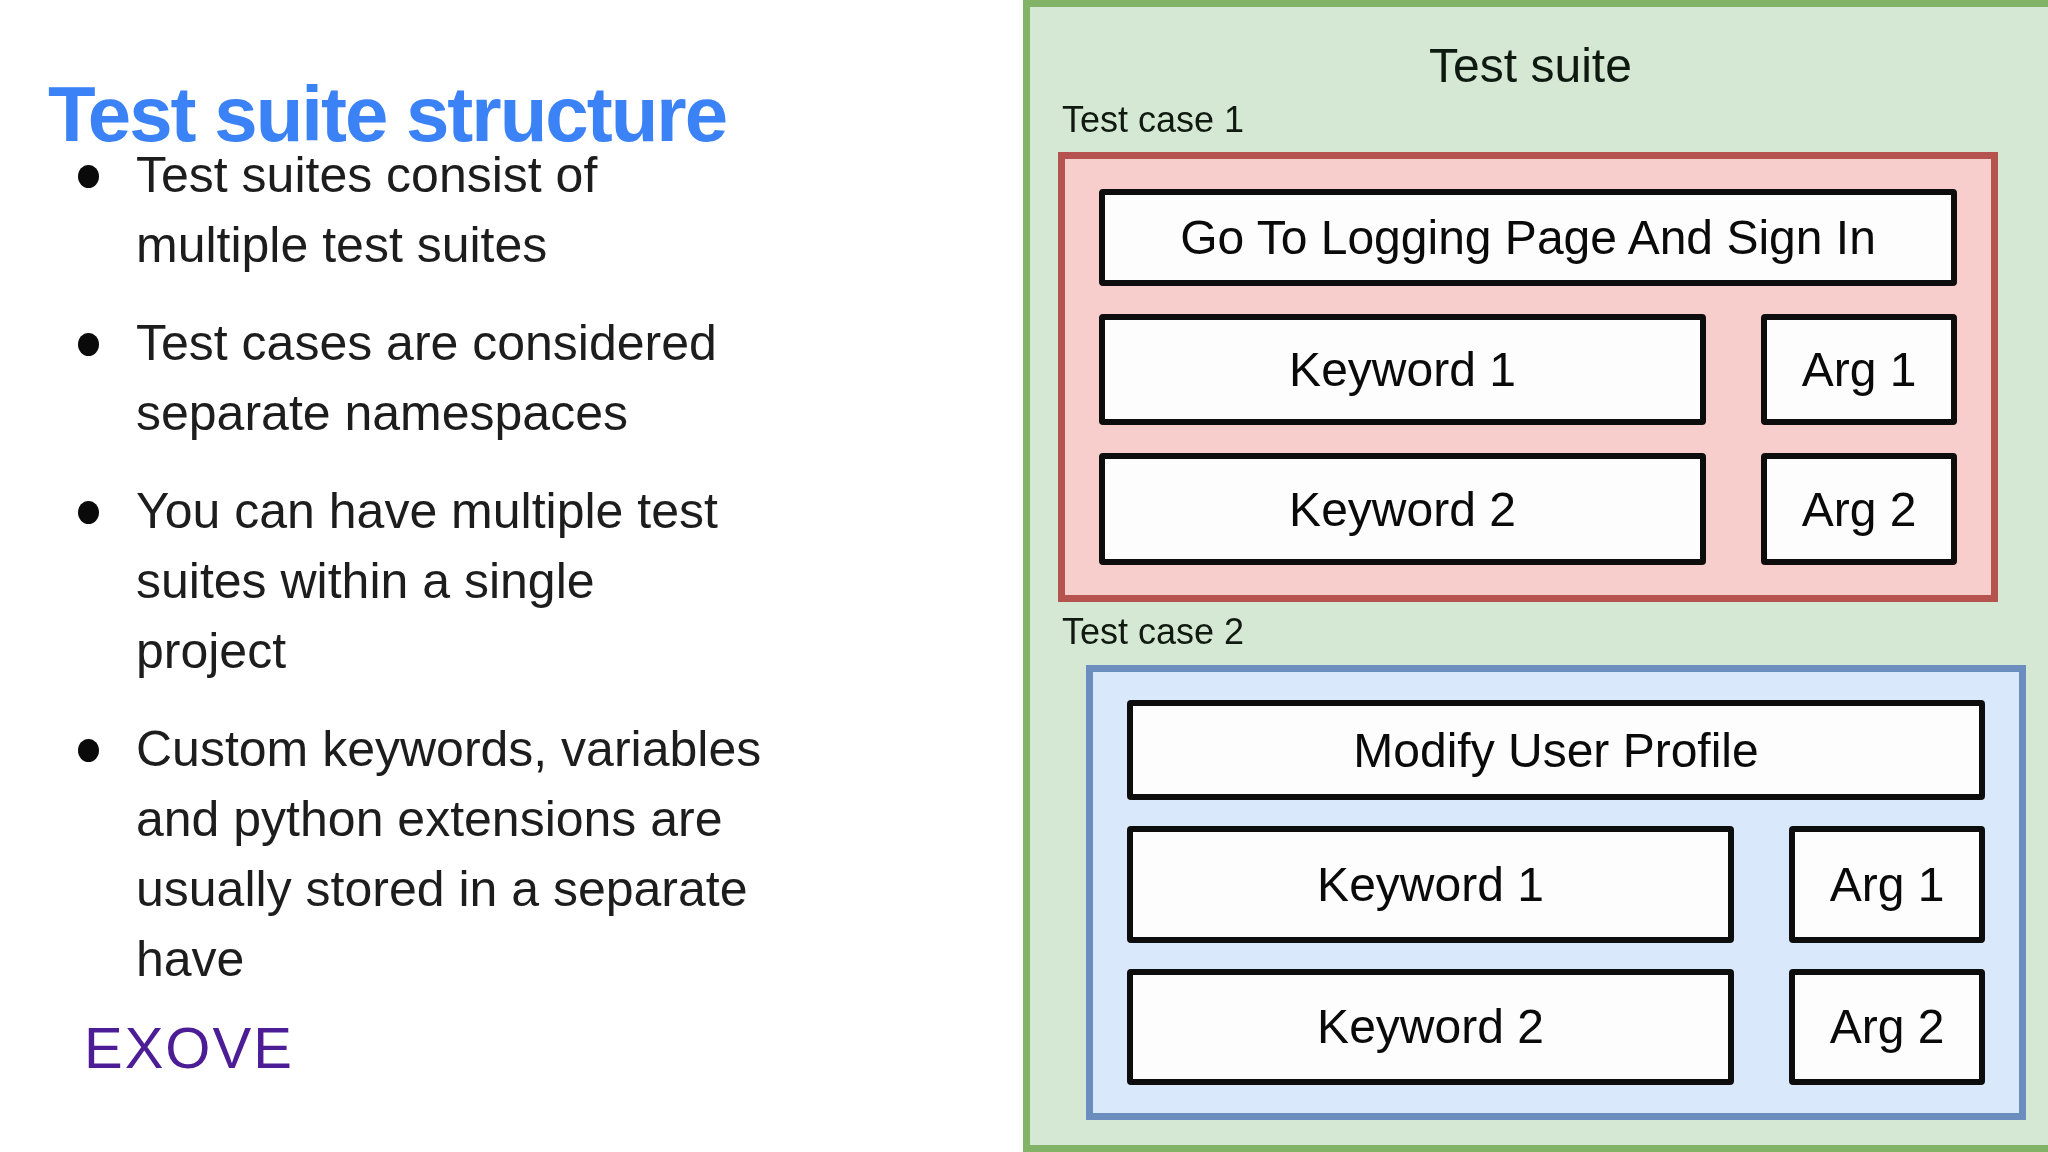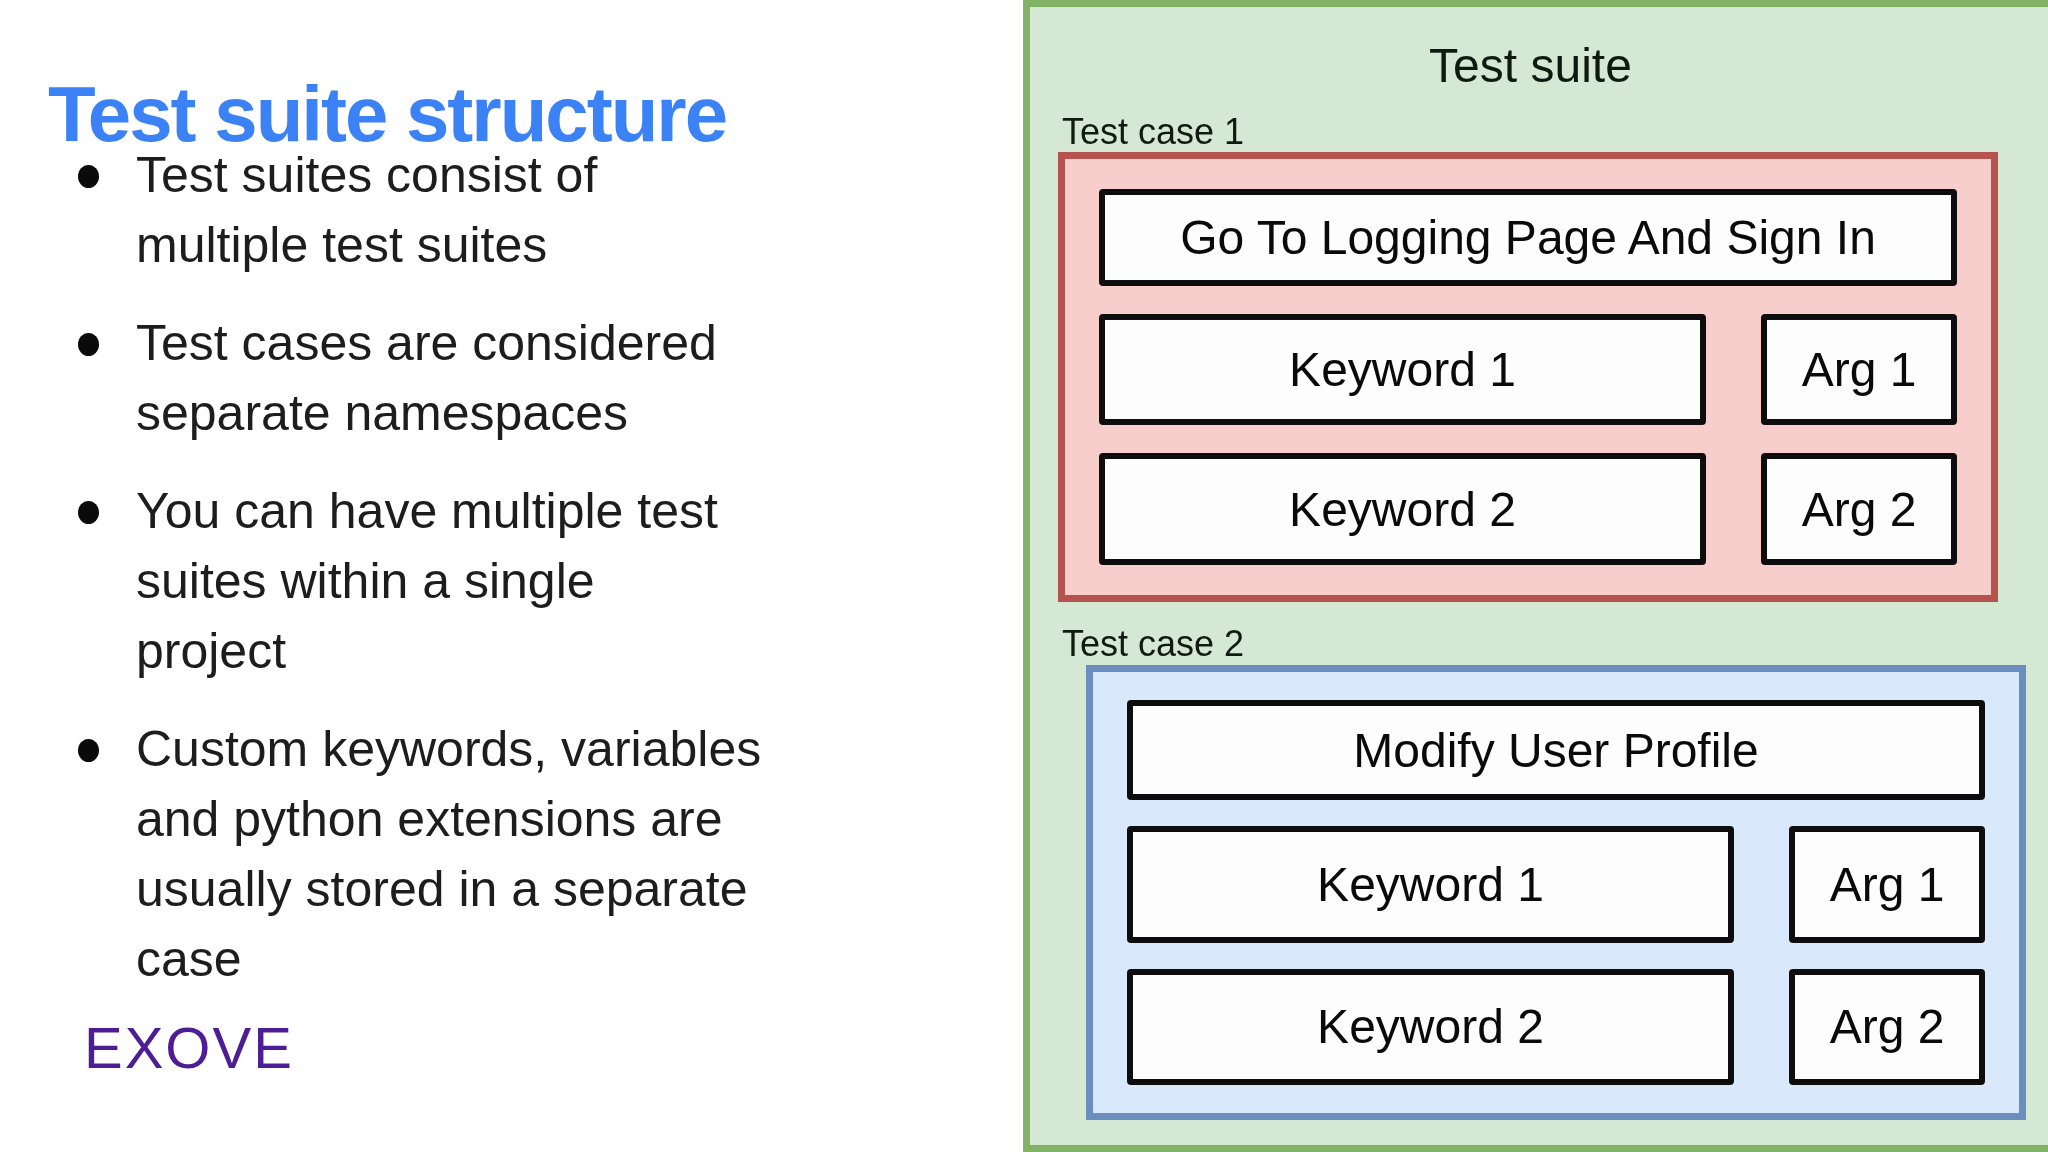--- a/index.html
+++ b/index.html
@@ -40,21 +40,21 @@
     position:absolute;left:1023px;top:0;width:1040px;height:1152px;
     box-sizing:border-box;
     background:#d5e8d4;border:7px solid #82b366;
   }
   .suite-label{
     position:absolute;left:1023px;top:40px;width:1015px;
     text-align:center;font-size:48px;line-height:52px;color:#0e1a10;
   }
   .tc-label{
     position:absolute;left:1062px;
-    font-size:36px;line-height:44px;color:#101a10;white-space:nowrap;margin-top:12px;
+    font-size:36px;line-height:44px;color:#101a10;white-space:nowrap;
   }
   .tc-label.one{top:98px;}
   .tc-label.two{top:610px;}
   .tc-box{
     position:absolute;left:1058px;width:940px;box-sizing:border-box;
     display:flex;flex-direction:column;
   }
   .tc-box.red{
     top:152px;height:450px;
     background:#f8cecc;border:7px solid #b5534f;
@@ -96,21 +96,21 @@
     <span class="dot"></span>
     <span class="line">You can have multiple test</span>
     <span class="line">suites within a single</span>
     <span class="line">project</span>
   </li>
   <li class="bullet">
     <span class="dot"></span>
     <span class="line">Custom keywords, variables</span>
     <span class="line">and python extensions are</span>
     <span class="line">usually stored in a separate</span>
-    <span class="line">case</span>
+    <span class="line">have</span>
   </li>
 </ul>
 
 <div class="logo">EXOVE</div>
 
 <div class="suite-box"></div>
 <div class="suite-label">Test suite</div>
 
 <div class="tc-label one">Test case 1</div>
 <div class="tc-box red">

